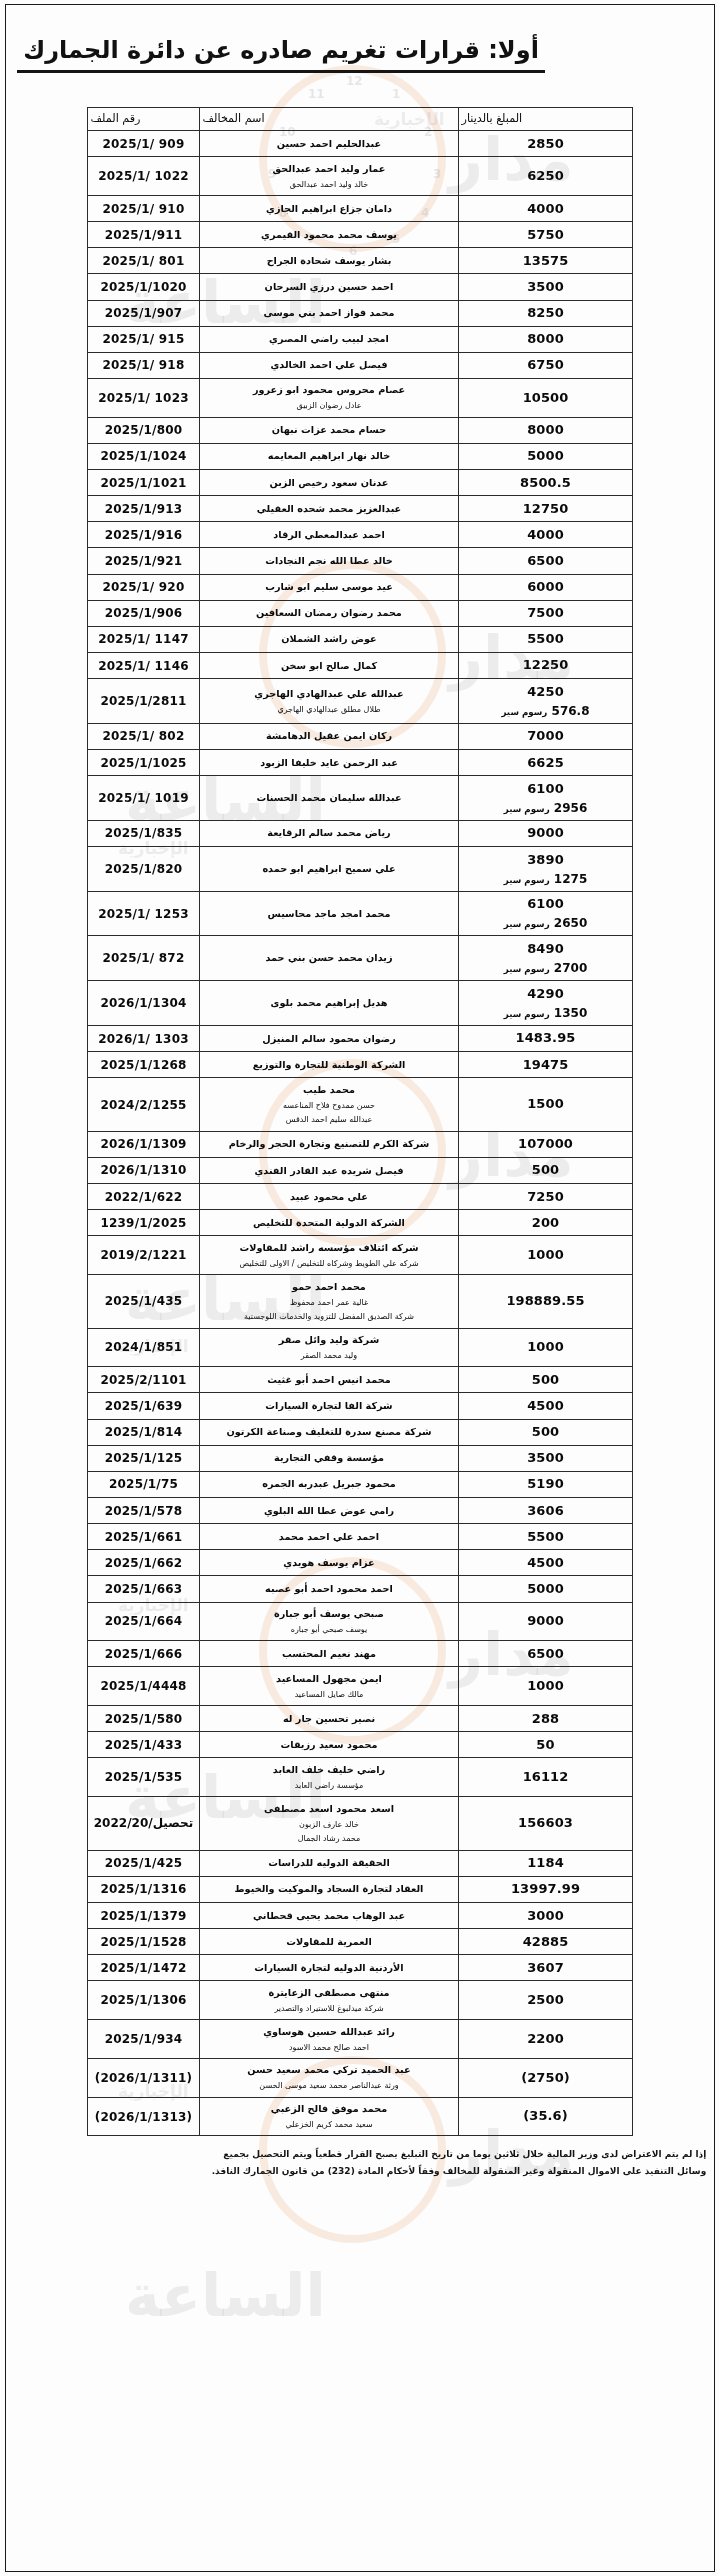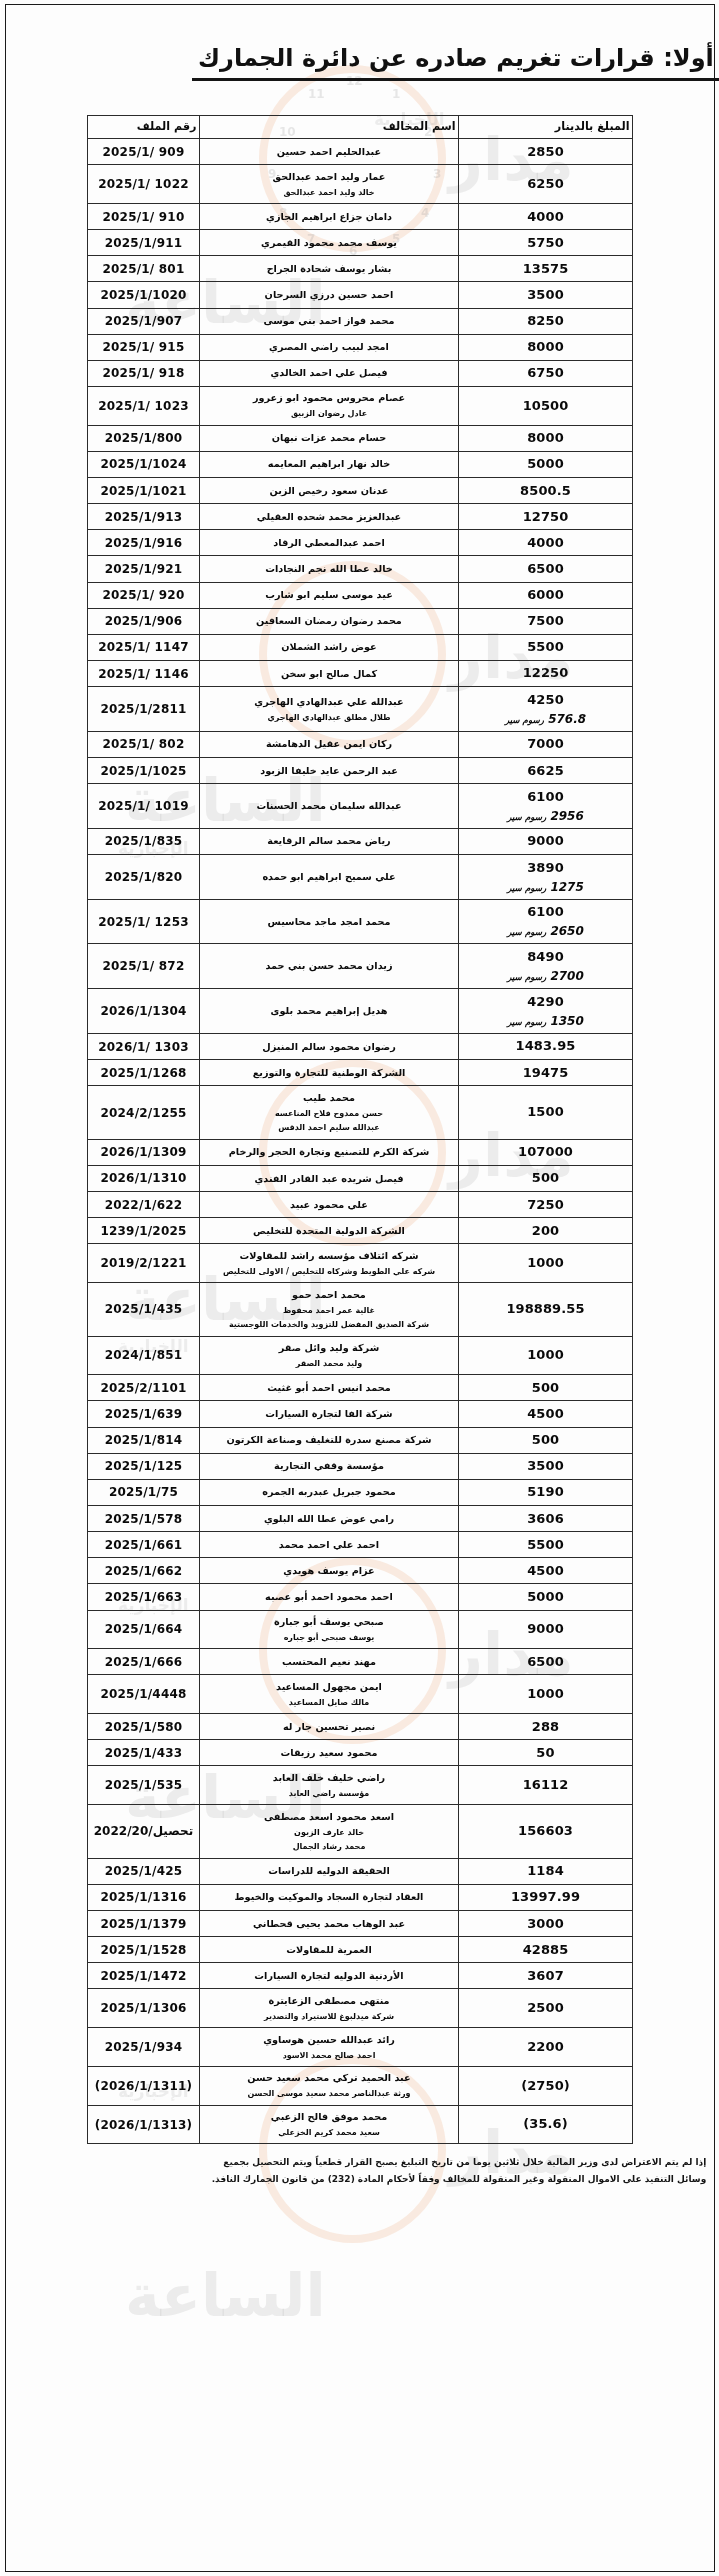--- a/index.html
+++ b/index.html
@@ -62,23 +62,24 @@
     position: absolute;
     color: rgba(150,150,150,0.22);
     font-size: 12px;
     font-weight: bold;
   }
 
   
   .doc-title-wrap {
     position: relative;
     z-index: 2;
-    text-align: right;
-    padding-top: 26px;
+    text-align: left;
+    padding-top: 18px;
     padding-bottom: 5px;
+    margin-left: 17px;
   }
   .doc-title {
     display: inline-block;
     font-family: "DejaVu Sans", sans-serif;
     font-size: 24px;
     font-weight: bold;
     color: #111;
     letter-spacing: 0px;
     border-bottom: 3.1px solid #151515;
     padding: 0 6.2px 3.7px 6.2px;
@@ -103,57 +104,56 @@
   table.fines col.c-amount { width: 174px; }
 
   table.fines th, table.fines td {
     border: 0.6px solid #2b2b2b;
     padding: 2.5px 3.7px;
     vertical-align: middle;
     background: transparent;
   }
   table.fines thead th {
     font-size: 11.2px;
-    font-weight: bold;
-    text-align: right;
+    font-weight: normal;
+    text-align: left;
     padding: 4.4px 2.5px 5px 2.5px;
     letter-spacing: 0px;
   }
   td.file {
     text-align: center;
     font-family: "DejaVu Sans", sans-serif;
     font-size: 12px;
     font-weight: bold;
     direction: ltr;
     letter-spacing: 0.2px;
     white-space: nowrap;
   }
   td.name {
     text-align: center;
     font-size: 9.7px;
     font-weight: bold;
     line-height: 1.85;
   }
   td.name .n-line { display: block; }
-  td.name .n-sm { font-size: 8px; font-weight: bold; }
+  td.name .n-sm { font-size: 8px; font-weight: normal; }
   td.amount {
     text-align: center;
     font-family: "DejaVu Sans", sans-serif;
     font-size: 13px;
     font-weight: bold;
     direction: ltr;
     line-height: 1.55;
     letter-spacing: 0.1px;
   }
   td.amount .amt-line { display: block; }
   td.amount .amt-fee {
     font-size: 12px;
     direction: rtl;
     unicode-bidi: embed;
-    font-style: italic;
   }
   td.amount .fee-lbl {
     font-family: "DejaVu Sans", sans-serif;
     font-size: 8.7px;
     font-weight: bold;
   }
 
   
   .footnote {
     position: relative;

